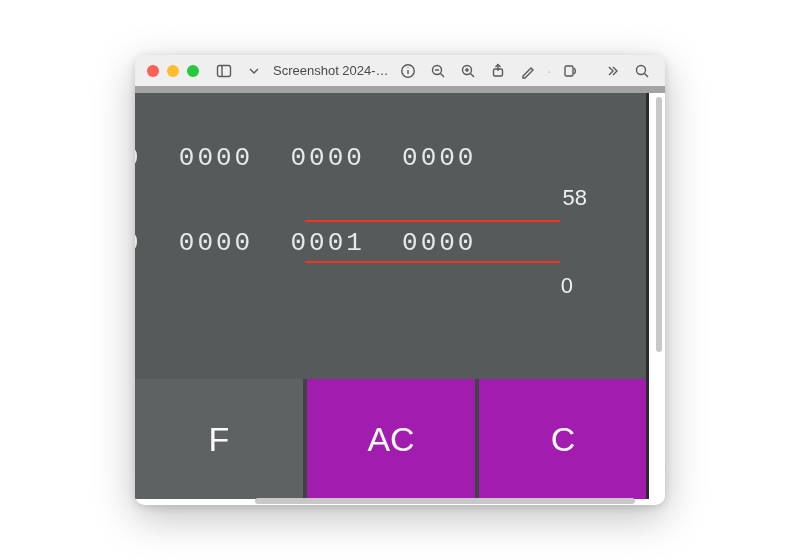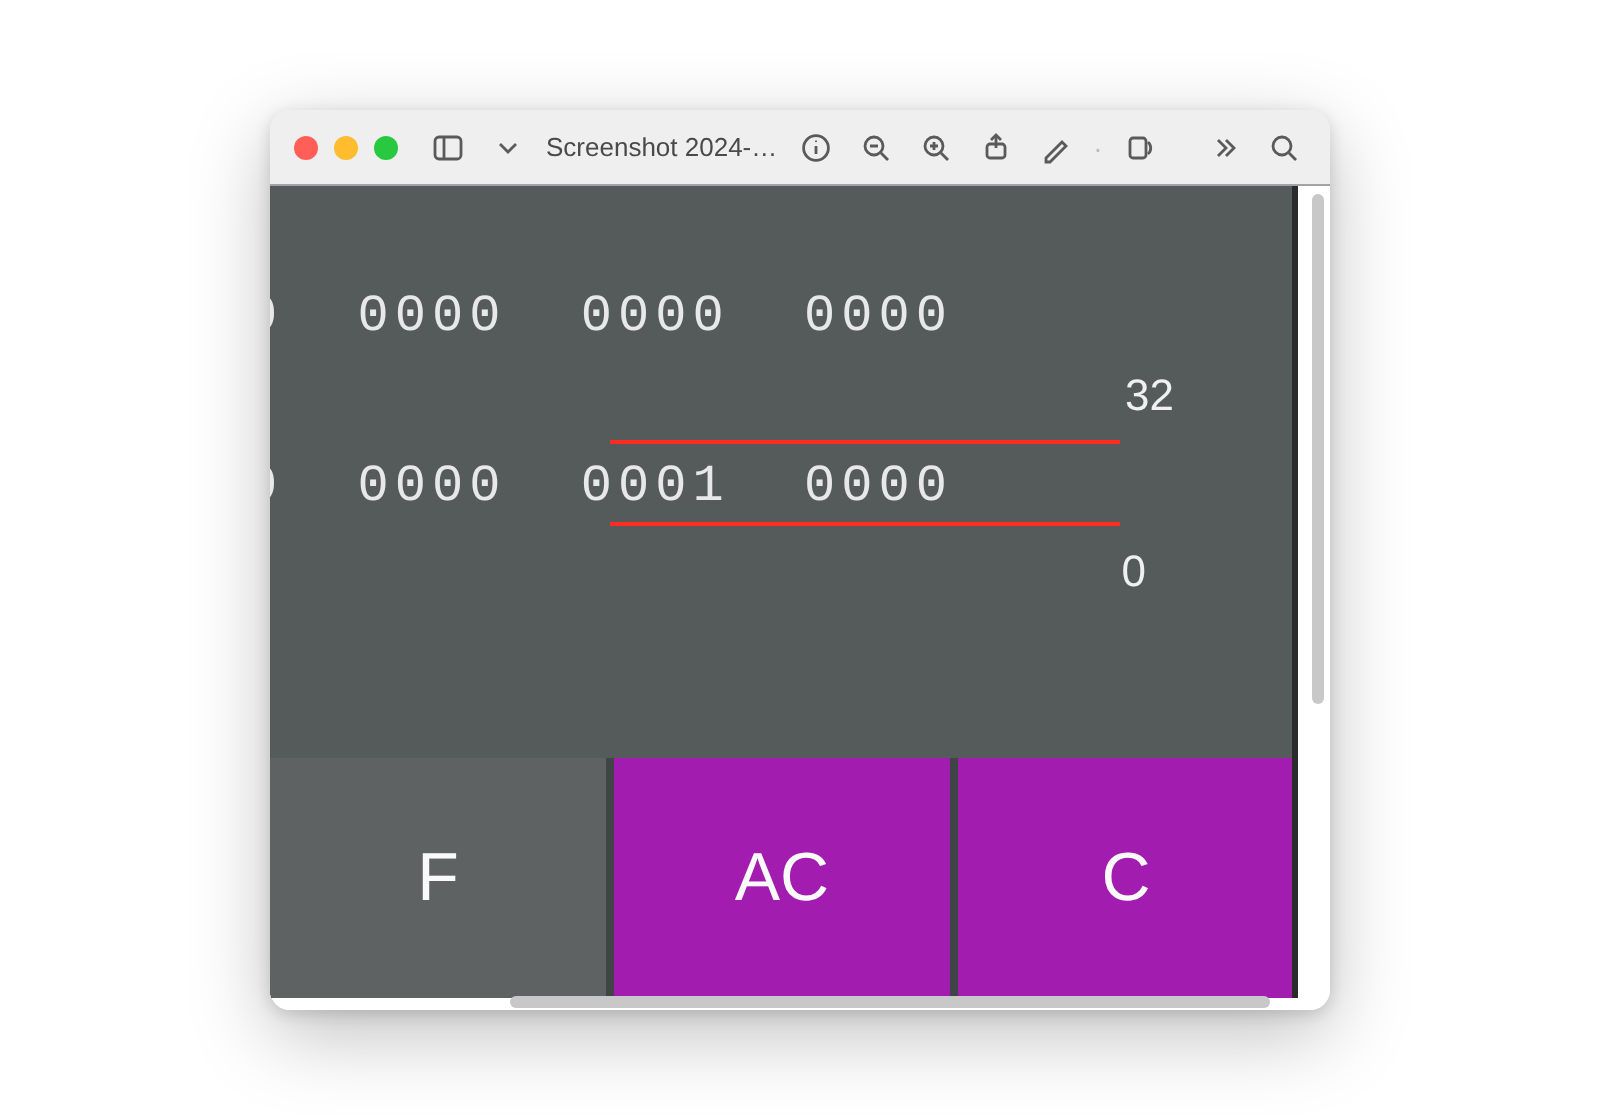--- a/index.html
+++ b/index.html
@@ -15,21 +15,21 @@
     border-radius: 10px;
     box-shadow: 0 12px 40px rgba(0,0,0,0.25), 0 2px 8px rgba(0,0,0,0.15);
     overflow: hidden;
     display: flex; flex-direction: column;
     position: relative;
   }
   
   .titlebar {
     height: 38px;
     background: #efefef;
-    border-bottom: 1px solid #a3a3a3;
+    border-bottom: 7px solid #a3a3a3;
     display: flex; align-items: center;
     padding: 0 12px;
     gap: 8px;
     flex: 0 0 auto;
   }
   .traffic { display: flex; gap: 8px; margin-right: 6px; }
   .dot { width: 12px; height: 12px; border-radius: 50%; }
   .dot.red { background:#ff5f57; }
   .dot.yellow { background:#febc2e; }
   .dot.green { background:#28c840; }
@@ -204,21 +204,21 @@
           <line x1="10.5" y1="10.5" x2="14" y2="14"></line>
         </svg>
     </div>
   </div>
 
   <div class="content">
     <div class="calc">
 
       <div class="display">
         <div class="bitrow row1">0  0000  0000  0000</div>
-        <div class="bitlabel lbl32">32</div>
+        <div class="bitlabel lbl32">58</div>
 
         <div class="redline top"></div>
         <div class="bitrow row2">0  0000  0001  0000</div>
         <div class="redline bot"></div>
 
         <div class="bitlabel lbl0">0</div>
       </div>
 
       <div class="keys">
         <div class="key first">F</div>

